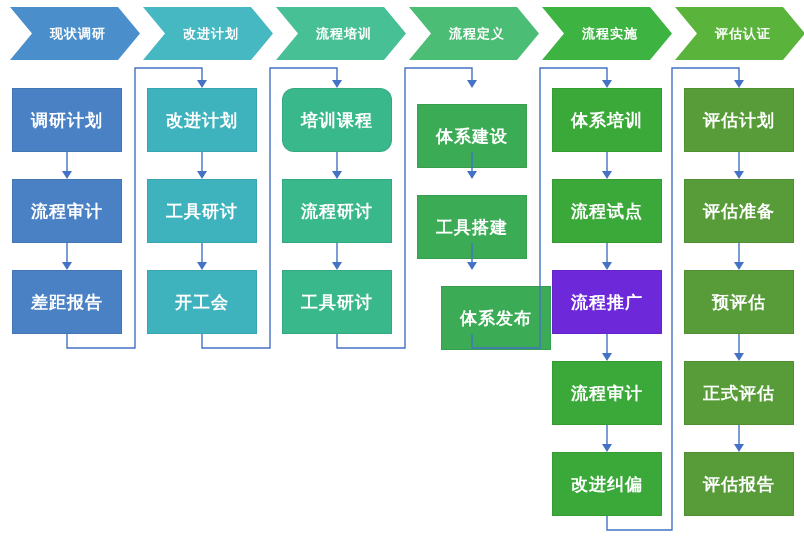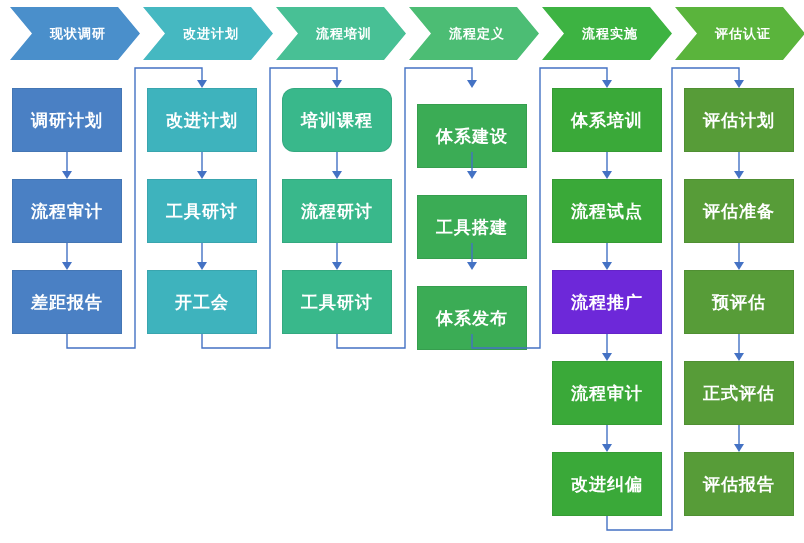--- a/index.html
+++ b/index.html
@@ -64,21 +64,21 @@
 
   <div class="column" style="left:282px">
     <div class="box" style="background-color: rgb(57, 184, 139); border-radius: 12px;">培训课程</div>
     <div class="box" style="background-color: rgb(57, 184, 139);">流程研讨</div>
     <div class="box" style="background-color: rgb(57, 184, 139);">工具研讨</div>
   </div>
 
   <div class="column" style="left:417px">
     <div class="box" style="background-color: rgb(59, 172, 85); margin-top: 16px;">体系建设</div>
     <div class="box" style="background-color: rgb(59, 172, 85);">工具搭建</div>
-    <div class="box" style="background-color: rgb(59, 172, 85);">体系发布</div>
+    <div class="box" style="background-color: rgb(59, 172, 85); margin-left: 24px;">体系发布</div>
   </div>
 
   <div class="column" style="left:552px">
     <div class="box" style="background-color: rgb(58, 169, 57);">体系培训</div>
     <div class="box" style="background-color: rgb(58, 169, 57);">流程试点</div>
     <div class="box" style="background-color: #6d28d9;">流程推广</div>
     <div class="box" style="background-color: rgb(58, 169, 57);">流程审计</div>
     <div class="box" style="background-color: rgb(58, 169, 57);">改进纠偏</div>
   </div>
 

